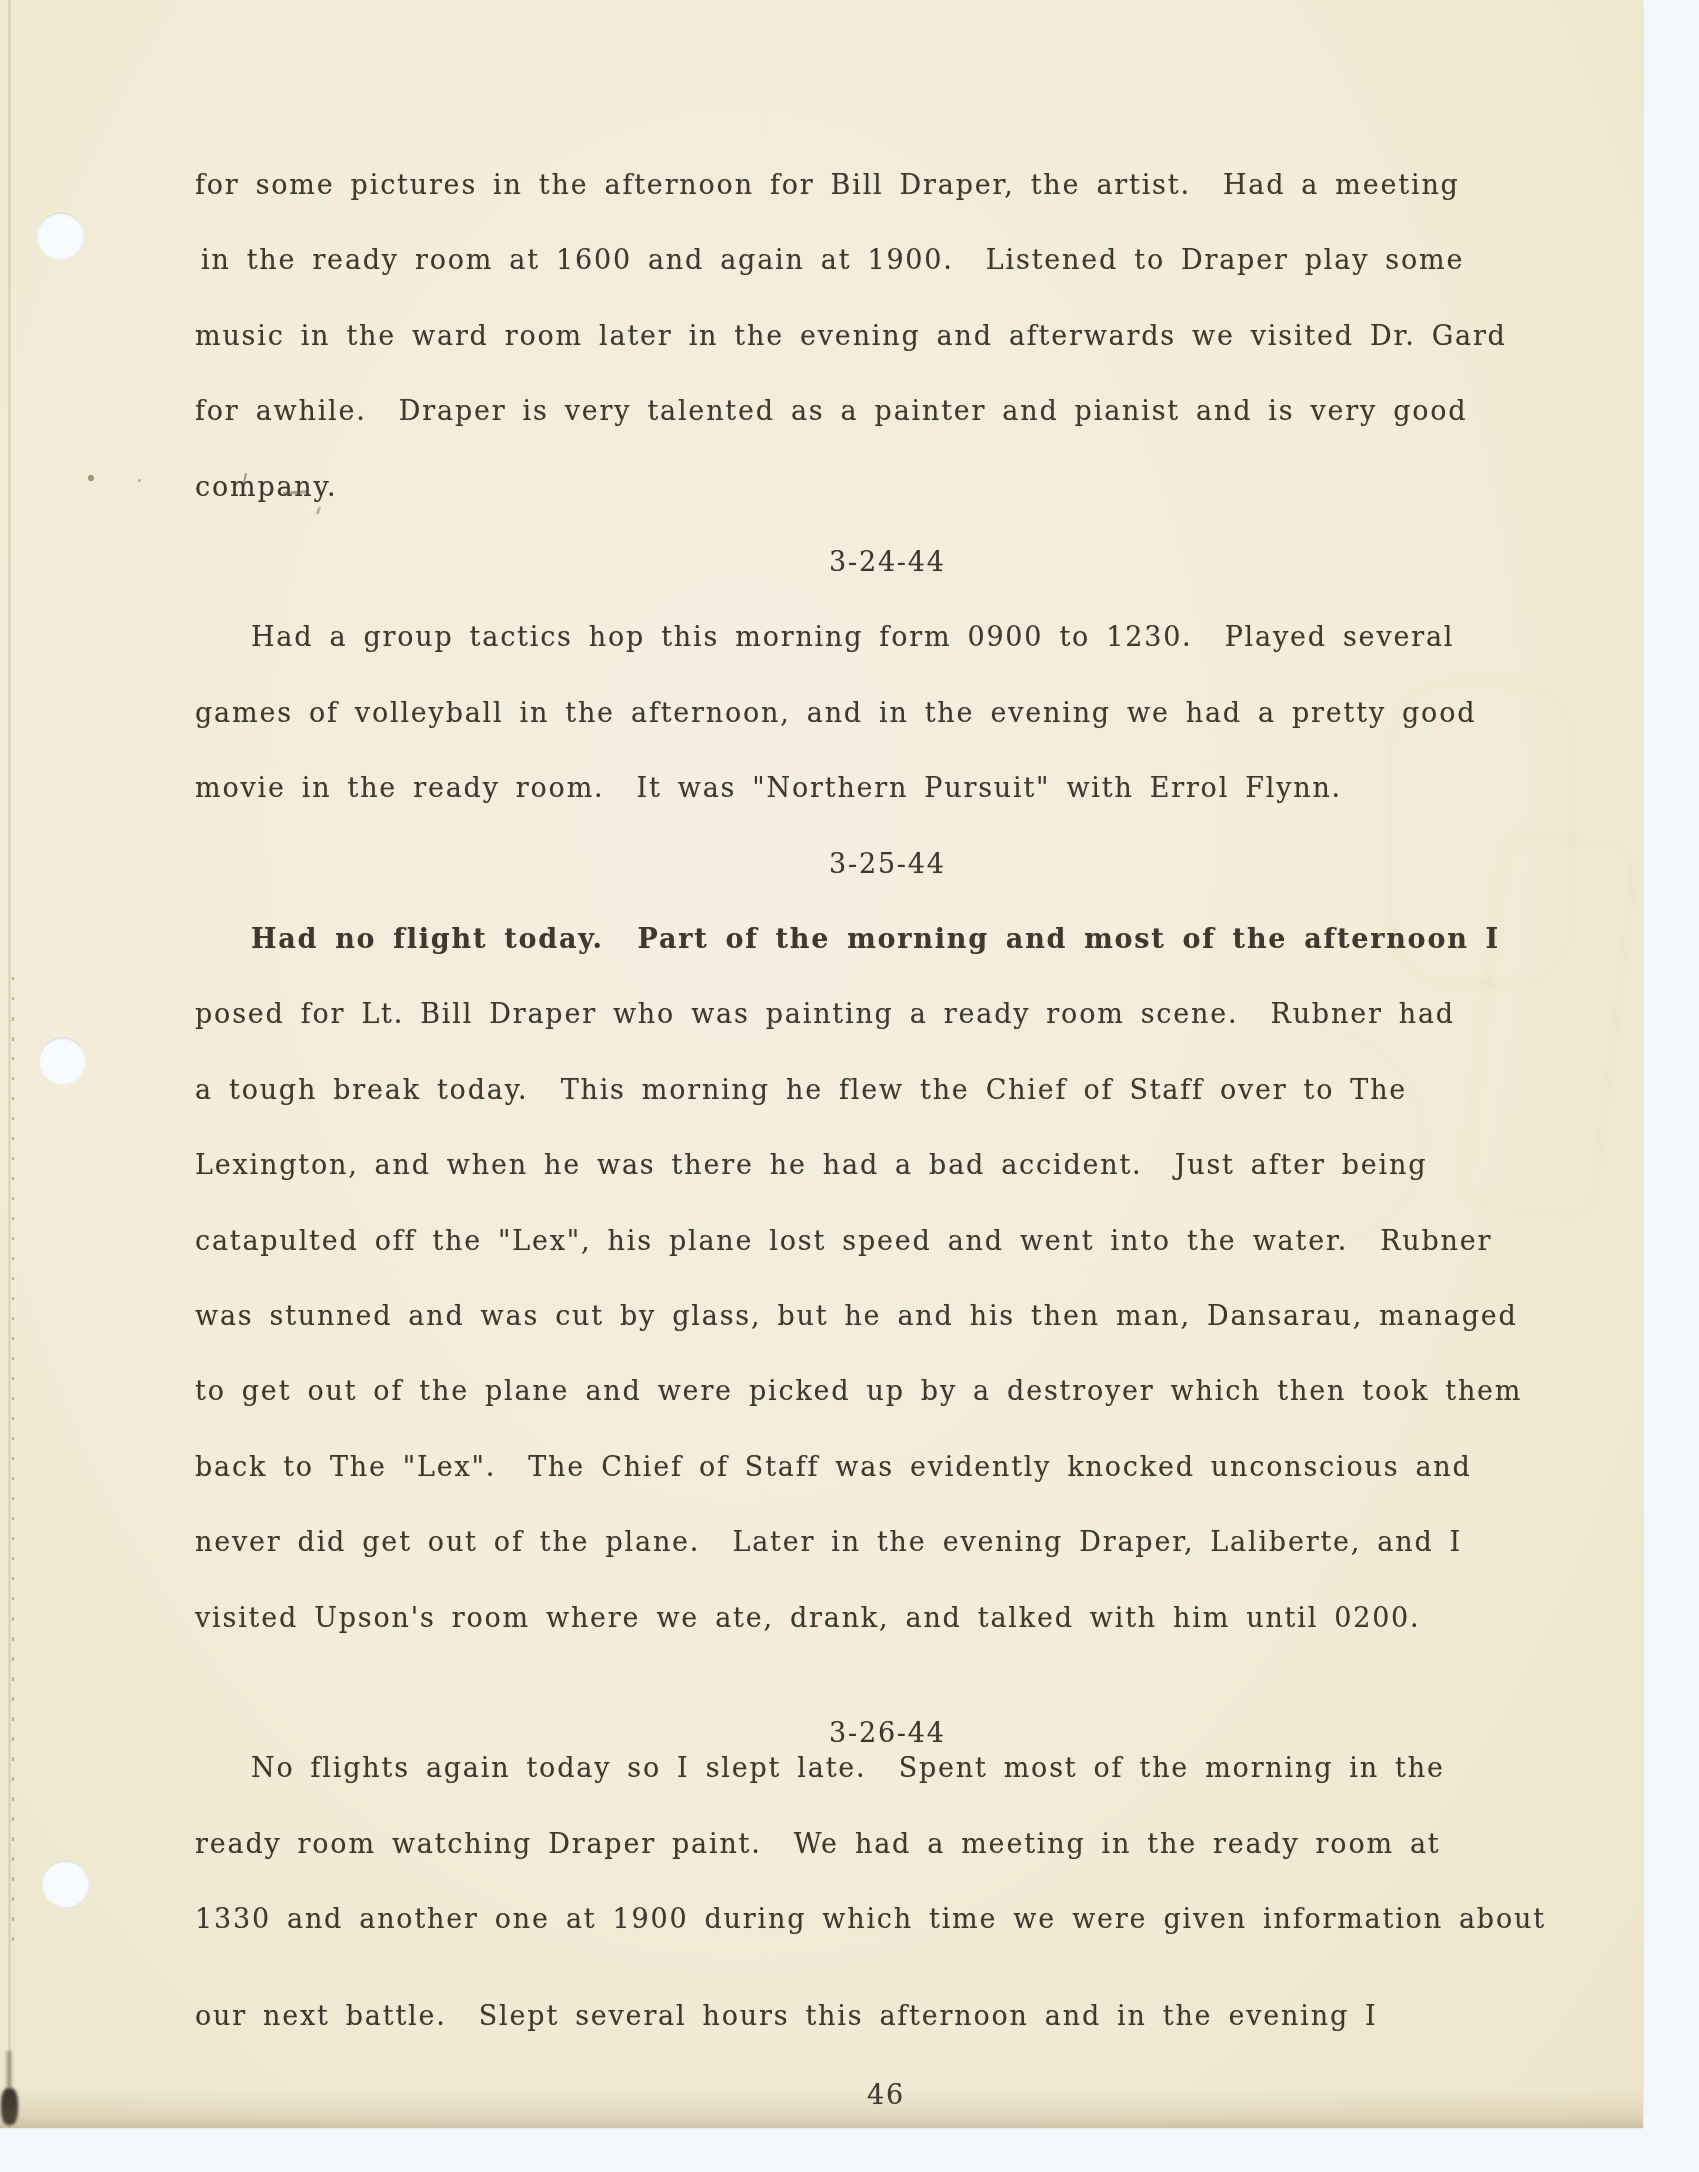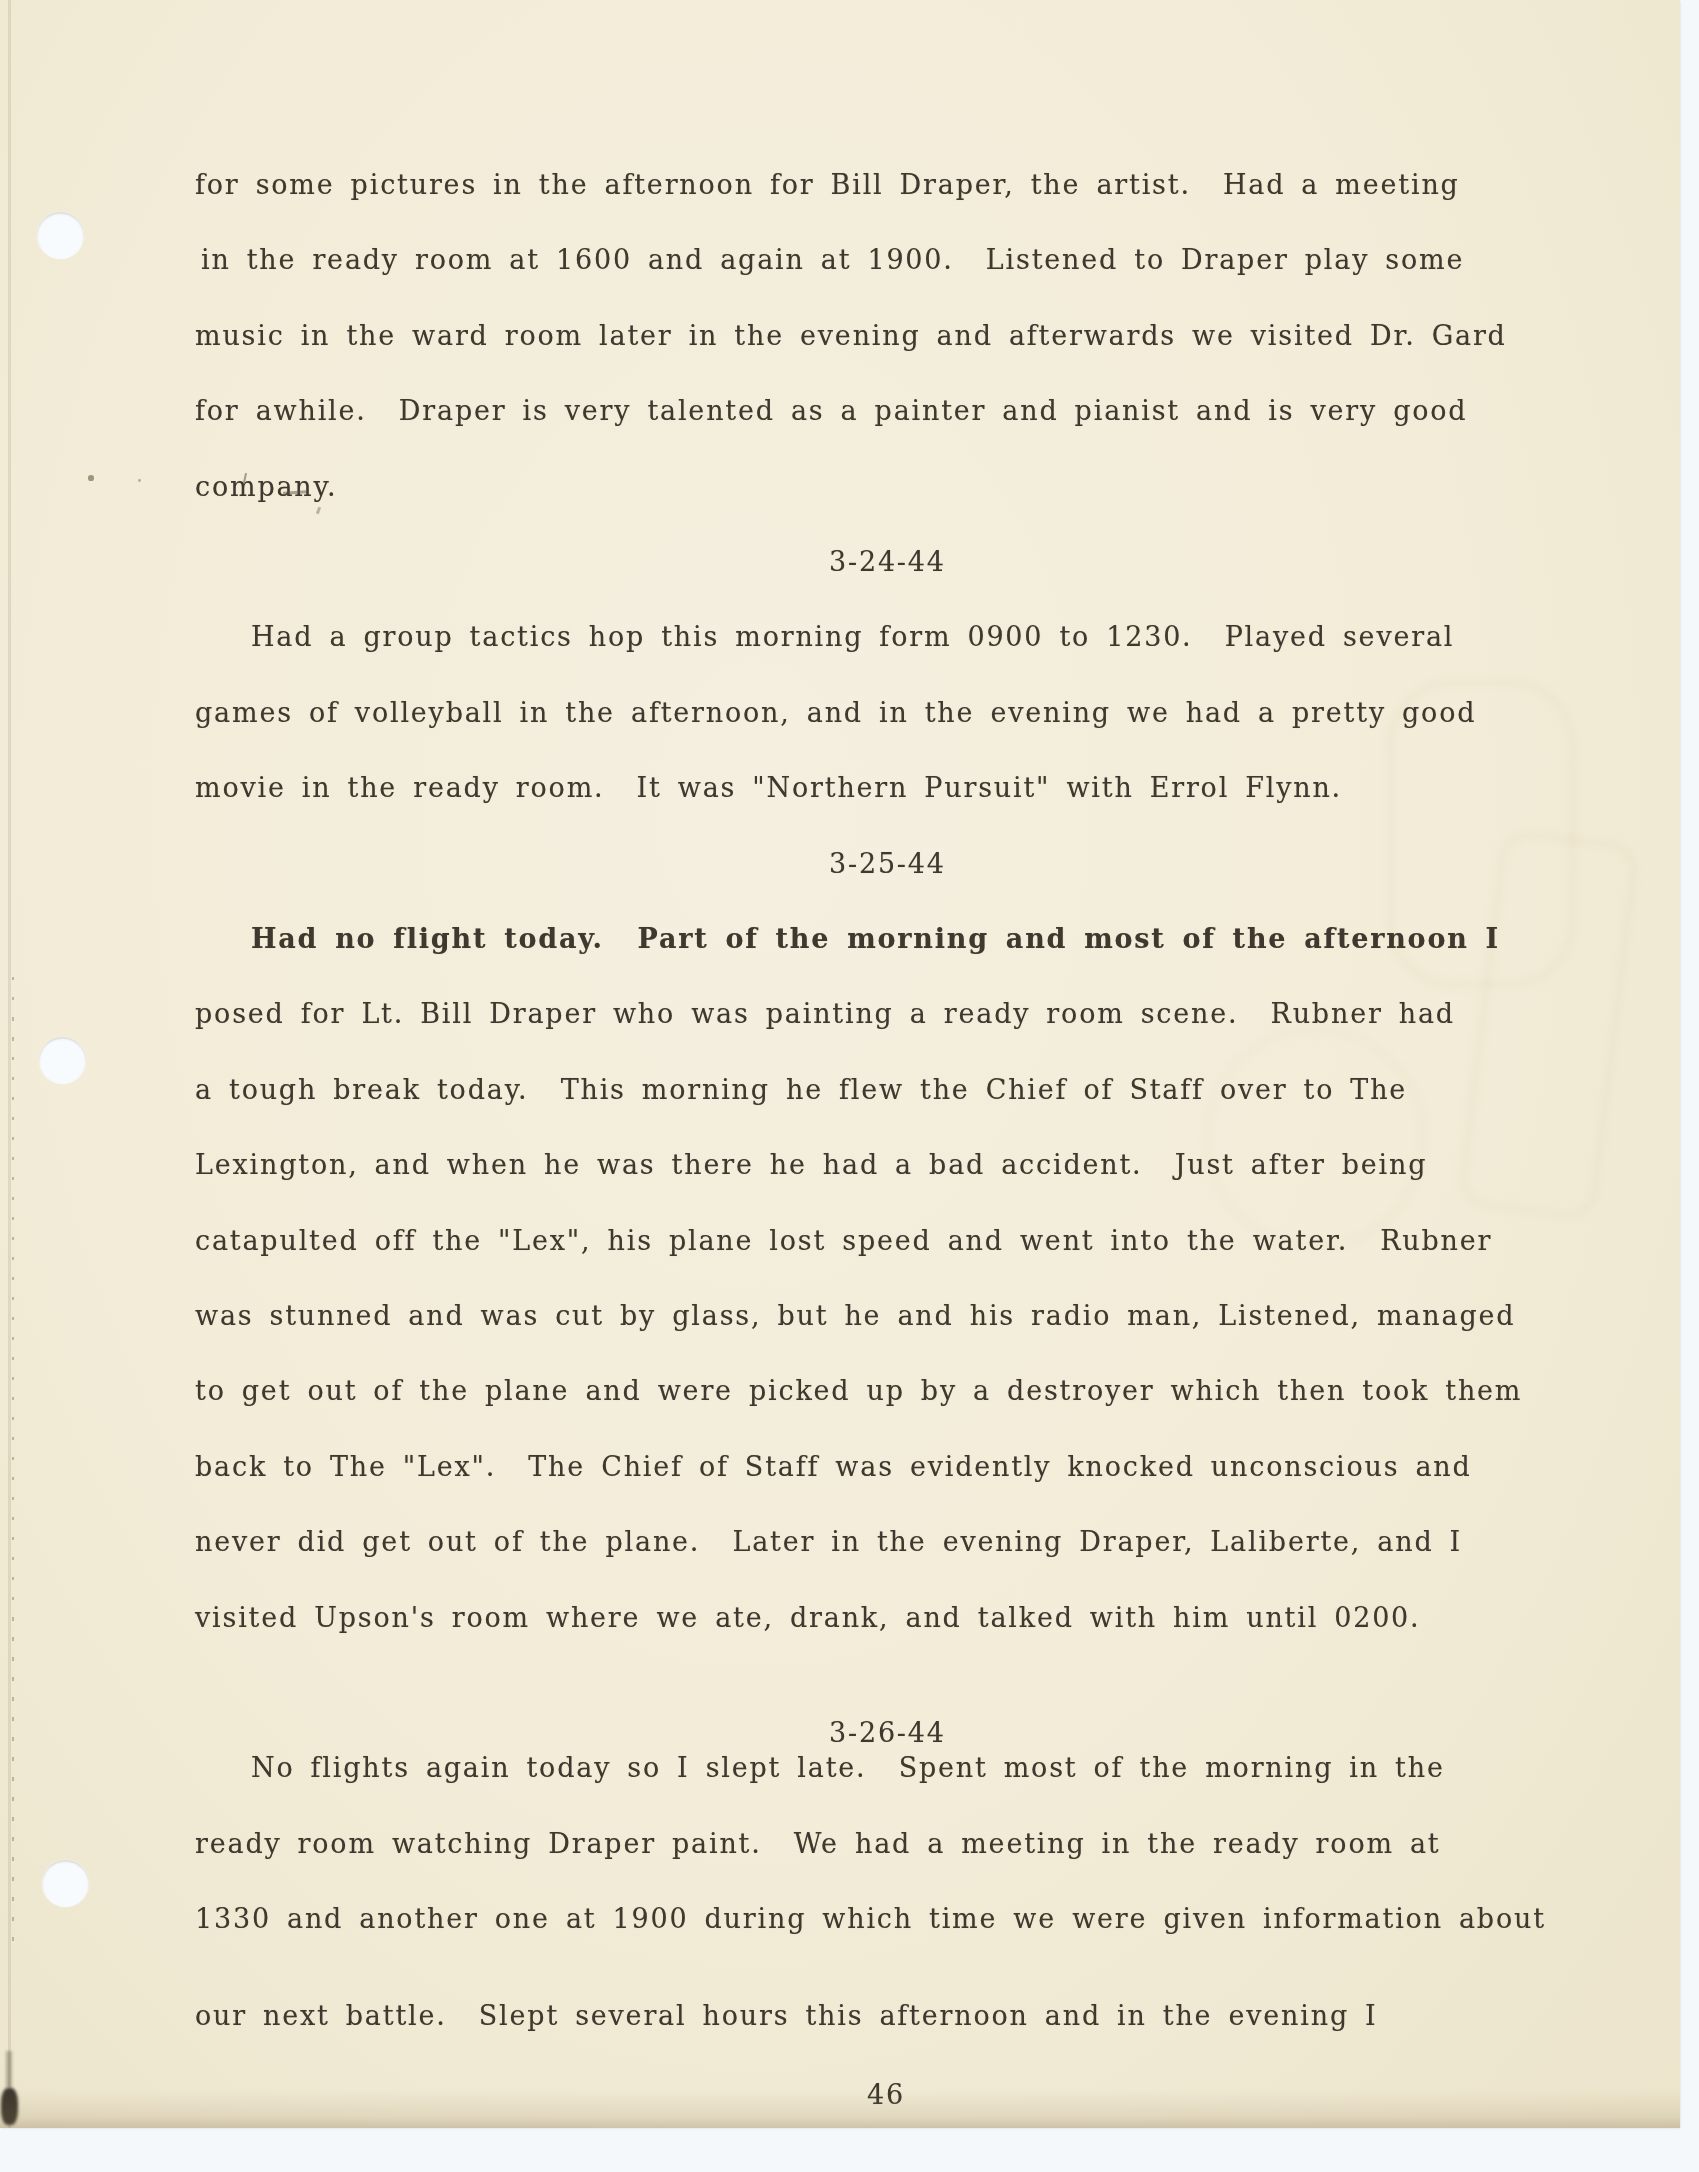--- a/index.html
+++ b/index.html
@@ -15,21 +15,20 @@
     font-family: "DejaVu Serif", "Liberation Serif", serif;
   }
   .paper {
     position: absolute;
     left: 0;
     top: 0;
     width: 1643px;
     height: 2128px;
     background: radial-gradient(ellipse at 45% 38%, #f4efdf 0%, var(--paper, #f2ecd8) 55%, #ece4cb 100%);
     box-shadow: 0.7px 0.7px 2.1px rgba(0,0,0,0.12);
-    padding-left: 37px;
   }
   
   .paper::before {
     content: "";
     position: absolute;
     left: 7.8px;
     top: 0;
     bottom: 0;
     width: 2.8px;
     background: rgba(150,130,95,0.18);
@@ -150,21 +149,21 @@
       <div class="line" style="top: 548px; left: 829px;">3-24-44</div>
       <div class="line" style="top: 623px; left: 251px;">Had a group tactics hop this morning form 0900 to 1230.  Played several</div>
       <div class="line" style="top: 699px; left: 195px;">games of volleyball in the afternoon, and in the evening we had a pretty good</div>
       <div class="line" style="top: 774px; left: 195px;">movie in the ready room.  It was "Northern Pursuit" with Errol Flynn.</div>
       <div class="line" style="top: 850px; left: 829px;">3-25-44</div>
       <div class="line" style="top: 925px; left: 251px; font-weight: bold;">Had no flight today.  Part of the morning and most of the afternoon I</div>
       <div class="line" style="top: 1000px; left: 195px;">posed for Lt. Bill Draper who was painting a ready room scene.  Rubner had</div>
       <div class="line" style="top: 1076px; left: 195px;">a tough break today.  This morning he flew the Chief of Staff over to The</div>
       <div class="line" style="top: 1151px; left: 195px;">Lexington, and when he was there he had a bad accident.  Just after being</div>
       <div class="line" style="top: 1227px; left: 195px;">catapulted off the "Lex", his plane lost speed and went into the water.  Rubner</div>
-      <div class="line" style="top: 1302px; left: 195px;">was stunned and was cut by glass, but he and his radio man, Listened, managed</div>
+      <div class="line" style="top: 1302px; left: 195px;">was stunned and was cut by glass, but he and his then man, Dansarau, managed</div>
       <div class="line" style="top: 1377px; left: 195px;">to get out of the plane and were picked up by a destroyer which then took them</div>
       <div class="line" style="top: 1453px; left: 195px;">back to The "Lex".  The Chief of Staff was evidently knocked unconscious and</div>
       <div class="line" style="top: 1528px; left: 195px;">never did get out of the plane.  Later in the evening Draper, Laliberte, and I</div>
       <div class="line" style="top: 1604px; left: 195px;">visited Upson's room where we ate, drank, and talked with him until 0200.</div>
       <div class="line" style="top: 1679px; left: 829px; margin-top: 40px;">3-26-44</div>
       <div class="line" style="top: 1754px; left: 251px;">No flights again today so I slept late.  Spent most of the morning in the</div>
       <div class="line" style="top: 1830px; left: 195px;">ready room watching Draper paint.  We had a meeting in the ready room at</div>
       <div class="line" style="top: 1905px; left: 195px;">1330 and another one at 1900 during which time we were given information about</div>
       <div class="line" style="top: 2002px; left: 195px;">our next battle.  Slept several hours this afternoon and in the evening I</div>
     </div>

